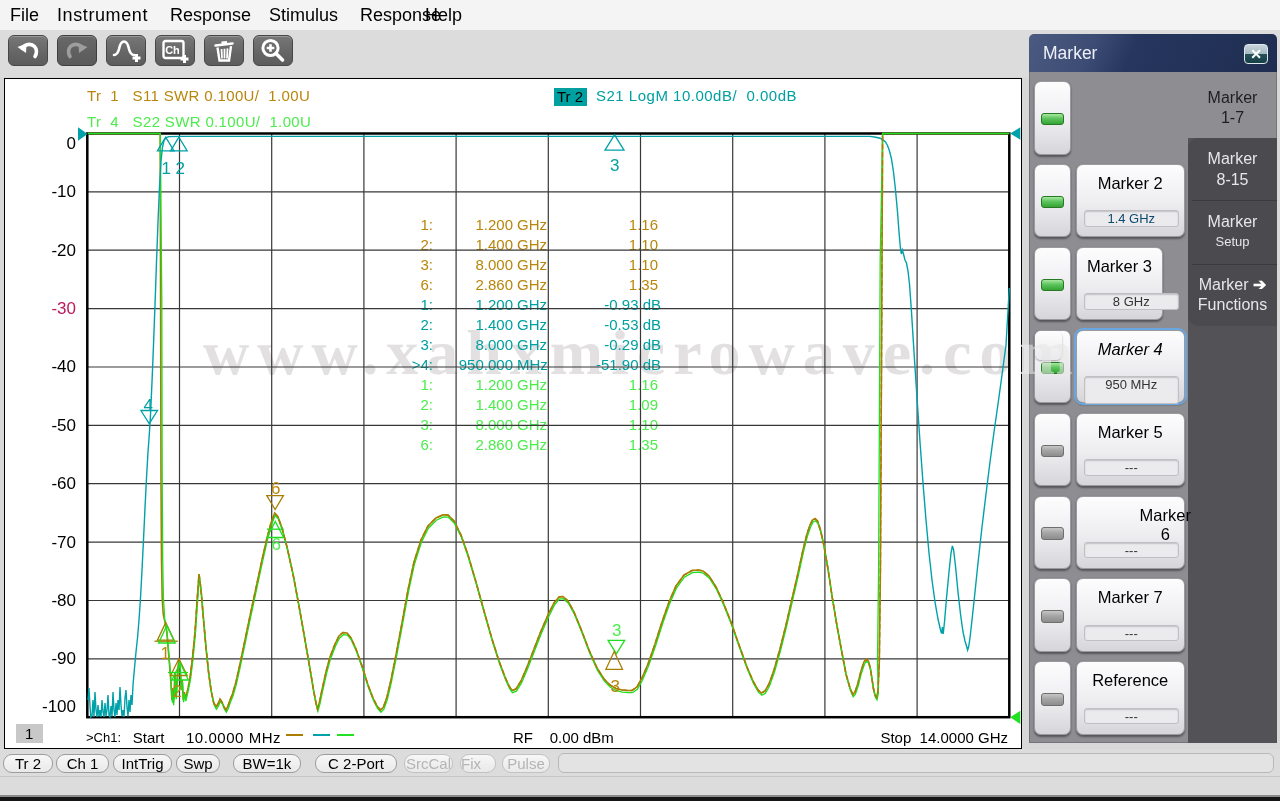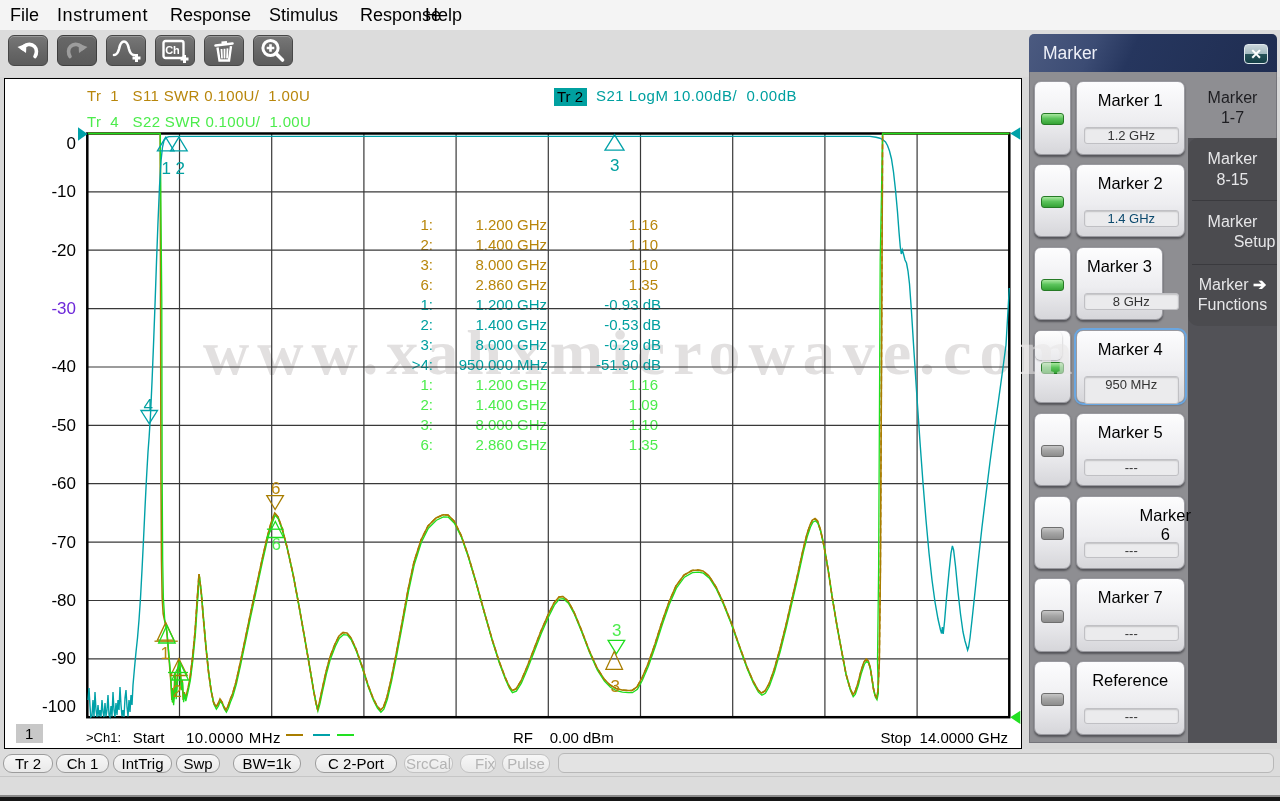--- a/index.html
+++ b/index.html
@@ -57,21 +57,21 @@
 <div class="abs" style="left:1023px;top:316px;width:257px;height:70px;overflow:hidden;z-index:60;">
     <div style="position:absolute;left:-820px;top:0;font-family:'Liberation Serif',serif;font-weight:bold;font-size:64px;letter-spacing:8px;white-space:pre;color:rgba(232,230,230,0.55);">www.xahxmicrowave.com</div>
   </div>
 <div style="position:absolute;left:87px;top:87px;font-size:15px;line-height:18px;color:#b8860b;white-space:pre;z-index:40;letter-spacing:0.35px;">Tr  1   S11 SWR 0.100U/  1.00U</div>
 <div style="position:absolute;left:87px;top:113px;font-size:15px;line-height:18px;color:#4cec4c;white-space:pre;z-index:40;letter-spacing:0.35px;">Tr  4   S22 SWR 0.100U/  1.00U</div>
 <div class="abs" style="left:553.5px;top:87.5px;width:33px;height:18px;background:#00a0a0;z-index:40;color:#000;font-size:15px;line-height:18px;text-align:center;">Tr 2</div>
 <div style="position:absolute;left:596px;top:87px;font-size:15px;line-height:18px;color:#00a0a0;white-space:pre;z-index:40;letter-spacing:0.5px;">S21 LogM 10.00dB/  0.00dB</div>
 <div class="abs" style="left:0;top:134.1px;width:76px;text-align:right;font-size:17px;line-height:19px;color:#000;z-index:40;">0</div>
 <div class="abs" style="left:0;top:182.4px;width:76px;text-align:right;font-size:17px;line-height:19px;color:#000;z-index:40;">-10</div>
 <div class="abs" style="left:0;top:240.7px;width:76px;text-align:right;font-size:17px;line-height:19px;color:#000;z-index:40;">-20</div>
-<div class="abs" style="left:0;top:299.1px;width:76px;text-align:right;font-size:17px;line-height:19px;color:#6d28d9;z-index:40;">-30</div>
+<div class="abs" style="left:0;top:299.1px;width:76px;text-align:right;font-size:17px;line-height:19px;color:#be185d;z-index:40;">-30</div>
 <div class="abs" style="left:0;top:357.4px;width:76px;text-align:right;font-size:17px;line-height:19px;color:#000;z-index:40;">-40</div>
 <div class="abs" style="left:0;top:415.8px;width:76px;text-align:right;font-size:17px;line-height:19px;color:#000;z-index:40;">-50</div>
 <div class="abs" style="left:0;top:474.2px;width:76px;text-align:right;font-size:17px;line-height:19px;color:#000;z-index:40;">-60</div>
 <div class="abs" style="left:0;top:532.5px;width:76px;text-align:right;font-size:17px;line-height:19px;color:#000;z-index:40;">-70</div>
 <div class="abs" style="left:0;top:590.9px;width:76px;text-align:right;font-size:17px;line-height:19px;color:#000;z-index:40;">-80</div>
 <div class="abs" style="left:0;top:649.3px;width:76px;text-align:right;font-size:17px;line-height:19px;color:#000;z-index:40;">-90</div>
 <div class="abs" style="left:0;top:696.5px;width:76px;text-align:right;font-size:17px;line-height:19px;color:#000;z-index:40;">-100</div>
 <div class="abs" style="left:310px;top:216.0px;width:123px;text-align:right;font-size:15px;color:#b8860b;z-index:10;">1:</div>
 <div class="abs" style="left:400px;top:216.0px;width:113px;text-align:right;font-size:15px;color:#b8860b;z-index:10;">1.200</div>
 <div class="abs" style="left:517px;top:216.0px;font-size:15px;color:#b8860b;z-index:10;">GHz</div>
@@ -192,46 +192,42 @@
 <div class="abs" style="left:0;top:37.5px;width:248px;height:671.5px;background:#8e8e92;border:1px solid #74747a;border-top:none;"></div>
 <div class="abs" style="left:159px;top:104px;width:89px;height:605px;background:#525257;"></div>
 <div class="abs" style="left:159px;top:104px;width:89px;height:188px;background:#4b4b4f;border-radius:10px 0 0 10px;"></div>
 <div class="abs" style="left:163px;top:165.6px;width:85px;height:1px;background:#3a3a3e;"></div>
 <div class="abs" style="left:163px;top:229.6px;width:85px;height:1px;background:#3a3a3e;"></div>
 <div style="position:absolute;left:160.5px;top:53.5px;width:86px;text-align:center;font-size:16px;line-height:20px;color:#1e1e22;">Marker</div>
 <div style="position:absolute;left:160.5px;top:74px;width:86px;text-align:center;font-size:16px;line-height:20px;color:#1e1e22;">1-7</div>
 <div style="position:absolute;left:160.5px;top:115px;width:86px;text-align:center;font-size:16px;line-height:20px;color:#e6e6e8;">Marker</div>
 <div style="position:absolute;left:160.5px;top:135.5px;width:86px;text-align:center;font-size:16px;line-height:20px;color:#e6e6e8;">8-15</div>
 <div style="position:absolute;left:160.5px;top:177.5px;width:86px;text-align:center;font-size:16px;line-height:20px;color:#e6e6e8;">Marker</div>
-<div style="position:absolute;left:160.5px;top:198px;width:86px;text-align:right;font-size:16px;line-height:20px;color:#e6e6e8;">Setup</div>
+<div style="position:absolute;left:160.5px;top:198px;width:86px;text-align:center;font-size:13px;line-height:20px;color:#e6e6e8;">Setup</div>
 <div style="position:absolute;left:160.5px;top:240.5px;width:86px;text-align:center;font-size:16px;line-height:20px;color:#e6e6e8;">Marker <span style="color:#fff;font-weight:bold;">➔</span></div>
 <div style="position:absolute;left:160.5px;top:261px;width:86px;text-align:center;font-size:16px;line-height:20px;color:#e6e6e8;">Functions</div>
 <div style="position:absolute;left:4.5px;top:47.0px;width:37.5px;height:73.5px;border-radius:7px;background:linear-gradient(180deg,#fdfdfe 0%,#ededf0 55%,#d6d6da 100%);border:1px solid #9a9aa0;box-shadow:0 1.5px 2px rgba(40,40,46,.55);"></div>
 <div style="position:absolute;left:12px;top:78.9px;width:22.5px;height:12.4px;border-radius:3px;background:linear-gradient(180deg,#a9e8a0 0%,#5cc45c 45%,#35a335 100%);border:1px solid #267a26;"></div>
-<div style="position:absolute;left:47px;top:47.0px;width:108.5px;height:73.5px;border-radius:7px;background:linear-gradient(180deg,#fdfdfe 0%,#ededf0 55%,#d6d6da 100%);border:1px solid #9a9aa0;box-shadow:0 1.5px 2px rgba(40,40,46,.55);">
-      <div style="position:absolute;left:0;top:9px;width:100%;text-align:center;font-size:16.5px;color:#000;">Marker 1</div>
-      <div style="position:absolute;left:6.5px;top:45.4px;width:95.5px;height:16.6px;border-radius:3px;background:#ebebed;border:1px solid #c0c0c4;box-shadow:inset 0 1px 1.5px rgba(0,0,0,.18);font-size:13px;line-height:16px;text-align:center;color:#333;">1.2 GHz</div>
-    </div>
 <div style="position:absolute;left:4.5px;top:129.9px;width:37.5px;height:73.5px;border-radius:7px;background:linear-gradient(180deg,#fdfdfe 0%,#ededf0 55%,#d6d6da 100%);border:1px solid #9a9aa0;box-shadow:0 1.5px 2px rgba(40,40,46,.55);"></div>
 <div style="position:absolute;left:12px;top:161.8px;width:22.5px;height:12.4px;border-radius:3px;background:linear-gradient(180deg,#a9e8a0 0%,#5cc45c 45%,#35a335 100%);border:1px solid #267a26;"></div>
 <div style="position:absolute;left:47px;top:129.9px;width:108.5px;height:73.5px;border-radius:7px;background:linear-gradient(180deg,#fdfdfe 0%,#ededf0 55%,#d6d6da 100%);border:1px solid #9a9aa0;box-shadow:0 1.5px 2px rgba(40,40,46,.55);">
       <div style="position:absolute;left:0;top:9px;width:100%;text-align:center;font-size:16.5px;color:#000;">Marker 2</div>
       <div style="position:absolute;left:6.5px;top:45.4px;width:95.5px;height:16.6px;border-radius:3px;background:#ebebed;border:1px solid #c0c0c4;box-shadow:inset 0 1px 1.5px rgba(0,0,0,.18);font-size:13px;line-height:16px;text-align:center;color:#0c4a6e;">1.4 GHz</div>
     </div>
 <div style="position:absolute;left:4.5px;top:212.8px;width:37.5px;height:73.5px;border-radius:7px;background:linear-gradient(180deg,#fdfdfe 0%,#ededf0 55%,#d6d6da 100%);border:1px solid #9a9aa0;box-shadow:0 1.5px 2px rgba(40,40,46,.55);"></div>
 <div style="position:absolute;left:12px;top:244.7px;width:22.5px;height:12.4px;border-radius:3px;background:linear-gradient(180deg,#a9e8a0 0%,#5cc45c 45%,#35a335 100%);border:1px solid #267a26;"></div>
 <div style="position:absolute;left:47px;top:212.8px;width:87px;height:73.5px;border-radius:7px;background:linear-gradient(180deg,#fdfdfe 0%,#ededf0 55%,#d6d6da 100%);border:1px solid #9a9aa0;box-shadow:0 1.5px 2px rgba(40,40,46,.55);">
       <div style="position:absolute;left:0;top:9px;width:100%;text-align:center;font-size:16.5px;color:#000;">Marker 3</div>
       <div style="position:absolute;left:6.5px;top:45.4px;width:95.5px;height:16.6px;border-radius:3px;background:#ebebed;border:1px solid #c0c0c4;box-shadow:inset 0 1px 1.5px rgba(0,0,0,.18);font-size:13px;line-height:16px;text-align:center;color:#333;">8 GHz</div>
     </div>
 <div style="position:absolute;left:4.5px;top:295.7px;width:37.5px;height:73.5px;border-radius:7px;background:linear-gradient(180deg,#fdfdfe 0%,#ededf0 55%,#d6d6da 100%);border:1px solid #9a9aa0;box-shadow:0 1.5px 2px rgba(40,40,46,.55);"></div>
 <div style="position:absolute;left:6px;top:297.2px;width:27px;height:29px;border-radius:6px;background:linear-gradient(180deg,#fefefe,#e9e9ec);box-shadow:0 1px 2px rgba(60,60,66,.45);"></div>
 <div style="position:absolute;left:12px;top:327.6px;width:22.5px;height:12.4px;border-radius:3px;background:linear-gradient(180deg,#a9e8a0 0%,#5cc45c 45%,#35a335 100%);border:1px solid #267a26;"></div>
 <div style="position:absolute;left:47px;top:295.7px;width:108.5px;height:73.5px;border-radius:7px;background:linear-gradient(180deg,#fdfdfe 0%,#ededf0 55%,#d6d6da 100%);border:1px solid #9a9aa0;outline:2.5px solid #6aa6e0;outline-offset:0px;box-shadow:0 1.5px 2px rgba(40,40,46,.55);">
-      <div style="position:absolute;left:0;top:9px;width:100%;text-align:center;font-size:16.5px;color:#000;">Marker 4</div>
+      <div style="position:absolute;left:0;top:9px;width:100%;text-align:center;font-size:16.5px;color:#000;font-style:italic;">Marker 4</div>
       <div style="position:absolute;left:6.5px;top:45.4px;width:95.5px;height:28px;border-radius:3px;background:#ebebed;border:1px solid #c0c0c4;box-shadow:inset 0 1px 1.5px rgba(0,0,0,.18);font-size:13px;line-height:16px;text-align:center;color:#333;">950 MHz</div>
     </div>
 <div style="position:absolute;left:4.5px;top:378.6px;width:37.5px;height:73.5px;border-radius:7px;background:linear-gradient(180deg,#fdfdfe 0%,#ededf0 55%,#d6d6da 100%);border:1px solid #9a9aa0;box-shadow:0 1.5px 2px rgba(40,40,46,.55);"></div>
 <div style="position:absolute;left:12px;top:410.5px;width:22.5px;height:12.4px;border-radius:3px;background:linear-gradient(180deg,#c6c6c6 0%,#a5a5a5 45%,#8d8d8d 100%);border:1px solid #6e6e6e;"></div>
 <div style="position:absolute;left:47px;top:378.6px;width:108.5px;height:73.5px;border-radius:7px;background:linear-gradient(180deg,#fdfdfe 0%,#ededf0 55%,#d6d6da 100%);border:1px solid #9a9aa0;box-shadow:0 1.5px 2px rgba(40,40,46,.55);">
       <div style="position:absolute;left:0;top:9px;width:100%;text-align:center;font-size:16.5px;color:#000;">Marker 5</div>
       <div style="position:absolute;left:6.5px;top:45.4px;width:95.5px;height:16.6px;border-radius:3px;background:#ebebed;border:1px solid #c0c0c4;box-shadow:inset 0 1px 1.5px rgba(0,0,0,.18);font-size:13px;line-height:16px;text-align:center;color:#333;">---</div>
     </div>
 <div style="position:absolute;left:4.5px;top:461.5px;width:37.5px;height:73.5px;border-radius:7px;background:linear-gradient(180deg,#fdfdfe 0%,#ededf0 55%,#d6d6da 100%);border:1px solid #9a9aa0;box-shadow:0 1.5px 2px rgba(40,40,46,.55);"></div>
 <div style="position:absolute;left:12px;top:493.4px;width:22.5px;height:12.4px;border-radius:3px;background:linear-gradient(180deg,#c6c6c6 0%,#a5a5a5 45%,#8d8d8d 100%);border:1px solid #6e6e6e;"></div>
@@ -255,15 +251,15 @@
 <div class="abs" style="left:0;top:749px;width:1280px;height:46.5px;background:#dcdcdc;"></div>
 <div class="abs" style="left:0;top:775.5px;width:1280px;height:1px;background:#c6c6c6;"></div>
 <div class="abs" style="left:558px;top:752.5px;width:716px;height:20px;border-radius:6px;background:#e3e3e3;border:1px solid #b8b8b8;"></div>
 <div class="abs" style="left:3px;top:753.5px;width:50px;height:19.5px;border-radius:9px;background:linear-gradient(180deg,#f7f7f7,#e9e9e9);border:1.5px solid #9c9c9c;font-size:15px;line-height:17px;text-align:center;color:#000;">Tr 2</div>
 <div class="abs" style="left:56px;top:753.5px;width:53px;height:19.5px;border-radius:9px;background:linear-gradient(180deg,#f7f7f7,#e9e9e9);border:1.5px solid #9c9c9c;font-size:15px;line-height:17px;text-align:center;color:#000;">Ch 1</div>
 <div class="abs" style="left:113px;top:753.5px;width:59px;height:19.5px;border-radius:9px;background:linear-gradient(180deg,#f7f7f7,#e9e9e9);border:1.5px solid #9c9c9c;font-size:15px;line-height:17px;text-align:center;color:#000;">IntTrig</div>
 <div class="abs" style="left:176px;top:753.5px;width:44px;height:19.5px;border-radius:9px;background:linear-gradient(180deg,#f7f7f7,#e9e9e9);border:1.5px solid #9c9c9c;font-size:15px;line-height:17px;text-align:center;color:#000;">Swp</div>
 <div class="abs" style="left:233px;top:753.5px;width:68px;height:19.5px;border-radius:9px;background:linear-gradient(180deg,#f7f7f7,#e9e9e9);border:1.5px solid #9c9c9c;font-size:15px;line-height:17px;text-align:center;color:#000;">BW=1k</div>
 <div class="abs" style="left:315px;top:753.5px;width:82px;height:19.5px;border-radius:9px;background:linear-gradient(180deg,#f7f7f7,#e9e9e9);border:1.5px solid #9c9c9c;font-size:15px;line-height:17px;text-align:center;color:#000;">C  2-Port</div>
 <div class="abs" style="left:404px;top:753.5px;width:49px;height:19.5px;border-radius:9px;background:linear-gradient(180deg,#f7f7f7,#e9e9e9);border:1.5px solid #c2c2c2;font-size:15px;line-height:17px;text-align:center;color:#b4b4b4;">SrcCal</div>
-<div class="abs" style="left:460px;top:753.5px;width:36px;height:19.5px;border-radius:9px;background:linear-gradient(180deg,#f7f7f7,#e9e9e9);border:1.5px solid #c2c2c2;font-size:15px;line-height:17px;text-align:right;color:#b4b4b4;">Fix</div>
+<div class="abs" style="left:460px;top:753.5px;width:36px;height:19.5px;border-radius:9px;background:linear-gradient(180deg,#f7f7f7,#e9e9e9);border:1.5px solid #c2c2c2;font-size:15px;line-height:17px;text-align:left;color:#b4b4b4;">Fix</div>
 <div class="abs" style="left:502px;top:753.5px;width:48px;height:19.5px;border-radius:9px;background:linear-gradient(180deg,#f7f7f7,#e9e9e9);border:1.5px solid #c2c2c2;font-size:15px;line-height:17px;text-align:center;color:#b4b4b4;">Pulse</div>
 <div class="abs" style="left:0;top:795px;width:1280px;height:1.5px;background:#8a8a8a;"></div>
 <div class="abs" style="left:0;top:796.5px;width:1280px;height:4.5px;background:#161616;"></div>
 </body></html>

